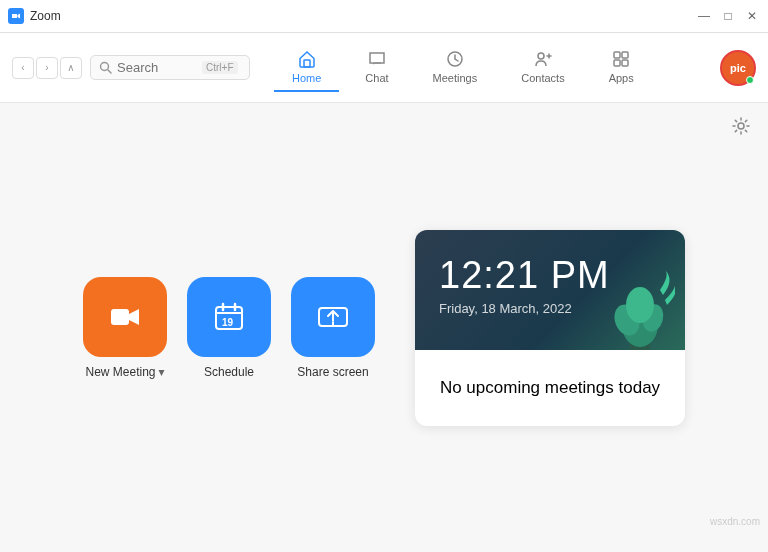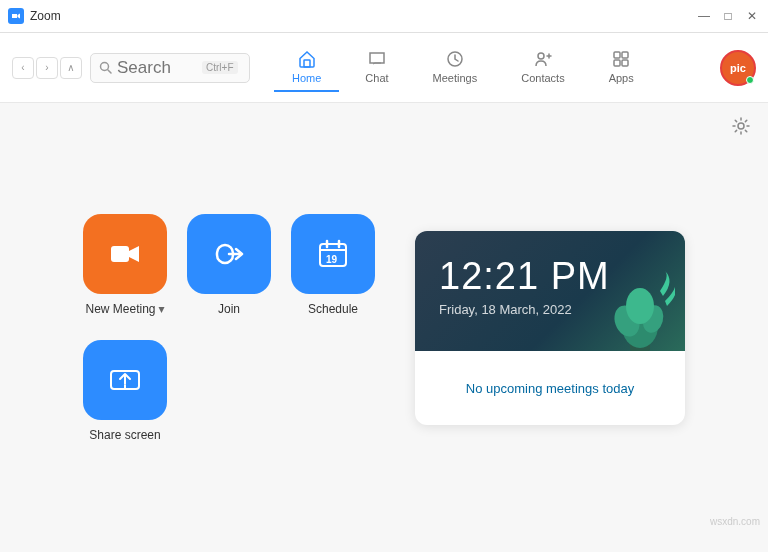--- a/index.html
+++ b/index.html
@@ -98,21 +98,21 @@
       border-radius: 5px;
       padding: 4px 8px;
       gap: 5px;
       min-width: 160px;
       background: #fafafa;
     }
     .search-box input {
       border: none;
       background: none;
       outline: none;
-      font-size: 17px;
+      font-size: 13px;
       color: #333;
       width: 80px;
     }
     .search-shortcut {
       font-size: 10px;
       color: #999;
       background: #f0f0f0;
       border-radius: 3px;
       padding: 1px 4px;
     }
@@ -263,22 +263,22 @@
       right: 10px;
       bottom: 0;
       width: 70px;
       height: 80px;
     }
     .clock-body {
       padding: 28px 20px;
       text-align: center;
     }
     .no-meetings-text {
-      font-size: 13px;
-      color: #0369a1;
+      font-size: 17px;
+      color: #000000;
     }
 
     
     .watermark {
       position: absolute;
       bottom: 25px;
       right: 8px;
       font-size: 10px;
       color: #ccc;
     }
@@ -390,30 +390,20 @@
           <rect x="5" y="11" width="18" height="16" rx="3" fill="white"></rect>
           <path d="M23 16l10-5v16l-10-5V16z" fill="white"></path>
         </svg>
       </button>
       <div class="action-label action-label-with-arrow">
         <span>New Meeting</span>
         <span style="color:#666;">▾</span>
       </div>
     </div>
 
-    <div class="action-item">
-      <button class="action-btn blue">
-        <svg width="38" height="38" viewBox="0 0 38 38" fill="none">
-          <rect x="7" y="10" width="16" height="18" rx="8" stroke="white" stroke-width="2.5" fill="none"></rect>
-          <line x1="19" y1="19" x2="31" y2="19" stroke="white" stroke-width="2.5" stroke-linecap="round"></line>
-          <path d="M26 14l6 5-6 5" stroke="white" stroke-width="2.5" stroke-linecap="round" stroke-linejoin="round" fill="none"></path>
-        </svg>
-      </button>
-      <span class="action-label">Join</span>
-    </div>
 
     <div class="action-item">
       <button class="action-btn blue">
         <svg width="38" height="38" viewBox="0 0 38 38" fill="none">
           <rect x="6" y="9" width="26" height="22" rx="3" stroke="white" stroke-width="2" fill="none"></rect>
           <line x1="6" y1="15" x2="32" y2="15" stroke="white" stroke-width="2"></line>
           <line x1="13" y1="6" x2="13" y2="12" stroke="white" stroke-width="2.5" stroke-linecap="round"></line>
           <line x1="25" y1="6" x2="25" y2="12" stroke="white" stroke-width="2.5" stroke-linecap="round"></line>
           <text x="12" y="28" fill="white" font-size="10" font-weight="bold" font-family="sans-serif">19</text>
         </svg>

